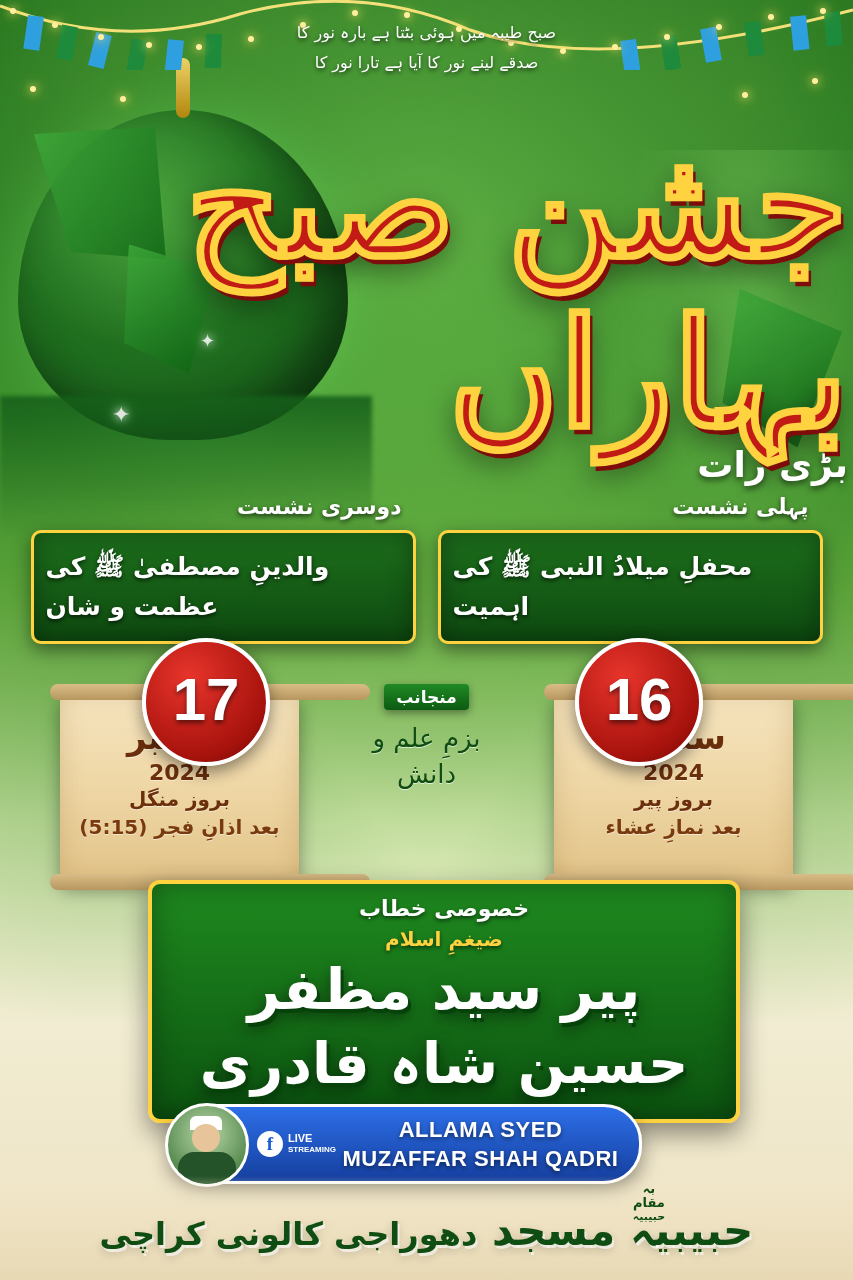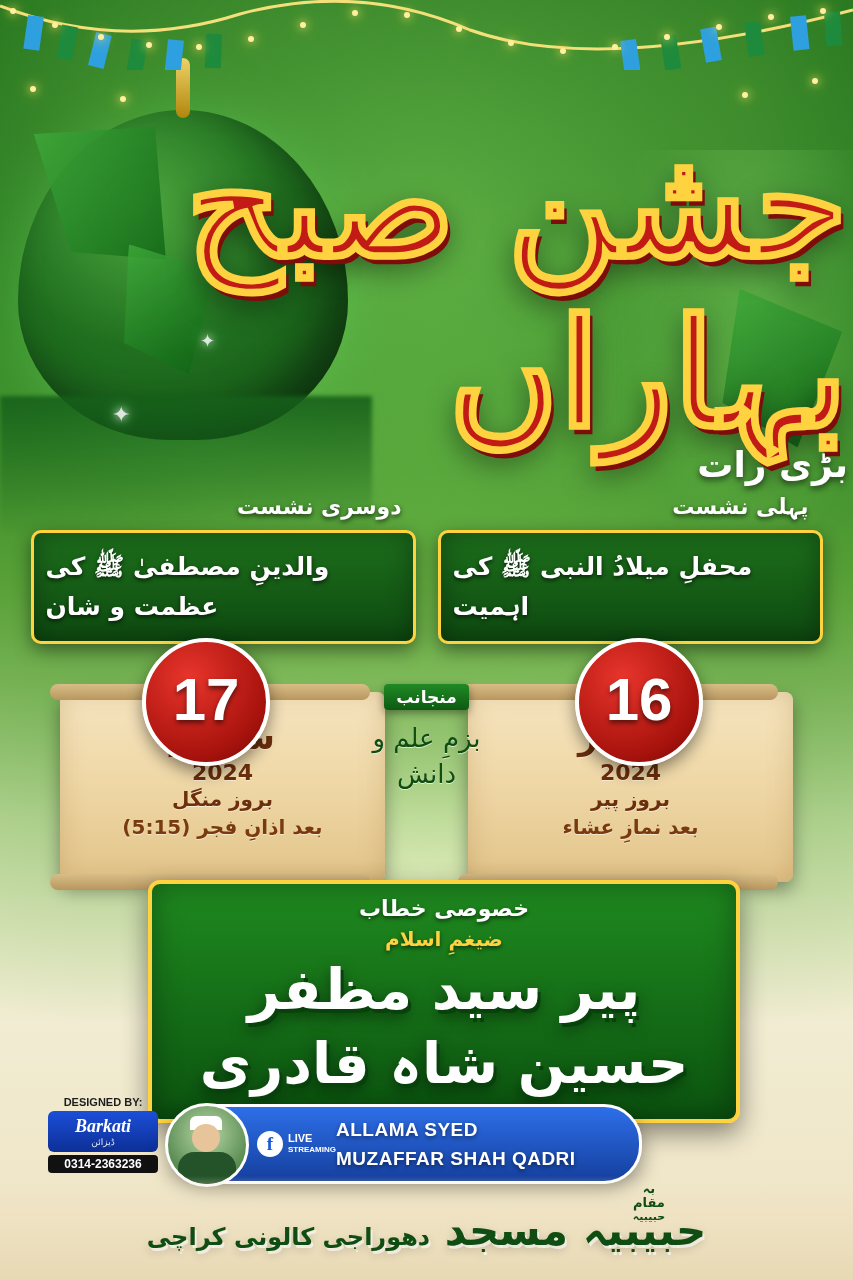--- a/index.html
+++ b/index.html
@@ -111,25 +111,24 @@
     padding:14px 12px;text-align:left;direction:rtl;
     color:#ffffff;font-family:"DejaVu Sans", sans-serif;
     font-size:25px;font-weight:bold;line-height:40px;
     text-shadow:0 2px 4px rgba(0,0,0,.7);
   }
   
   .dates{
     position:absolute;top:638px;left:0;width:853px;height:240px;
   }
   .scroll{
-    position:absolute;width:312px;height:190px;top:54px;
+    position:absolute;width:239px;height:190px;top:54px;
     background:linear-gradient(180deg,#f6e5c0 0%, #efd7a6 48%, #e2c489 100%);
     border-radius:8px;
     box-shadow:0 8px 18px rgba(0,0,0,.38), inset 0 0 26px rgba(160,120,60,.3);
-    padding-left:13px;
   }
   .scroll:before,.scroll:after{
     content:"";position:absolute;left:-10px;width:320px;height:16px;
     background:linear-gradient(180deg,#d9bd86,#b8975f);border-radius:8px;
   }
   .scroll:before{top:-8px;}
   .scroll:after{bottom:-8px;}
   .scroll.right{right:60px;}
   .scroll.left{left:60px;}
   .scroll-text{
@@ -223,40 +222,40 @@
   .fb{
     margin-left:86px;width:26px;height:26px;border-radius:50%;background:#ffffff;
     color:#1b5ad6;font-weight:bold;font-size:19px;line-height:26px;text-align:center;
     font-family:"Liberation Serif", serif;flex:none;
   }
   .live-txt{
     margin-left:5px;color:#ffffff;font-size:11px;font-weight:bold;line-height:12px;
     font-family:"Liberation Sans", sans-serif;text-align:left;flex:none;
   }
   .host-name{
-    flex:1;color:#ffffff;font-family:"Liberation Sans", sans-serif;
-    font-weight:bold;font-size:19px;line-height:29px;letter-spacing:.5px;
+    flex:1;text-align:center;color:#ffffff;font-family:"Liberation Sans", sans-serif;
+    font-weight:bold;font-size:22px;line-height:29px;letter-spacing:.5px;
     text-shadow:0 2px 4px rgba(0,0,0,.5);padding-right:14px;
   }
   
   .footer{
     position:absolute;left:0;bottom:0;width:853px;height:104px;
     background:linear-gradient(180deg,rgba(240,228,198,0) 0%, #efe3c4 35%, #e8d9b4 100%);
     text-align:center;direction:rtl;
   }
   .footer-logo{
     position:absolute;right:180px;top:6px;width:48px;text-align:center;
     color:#0f4d12;font-family:"DejaVu Sans", sans-serif;font-weight:bold;font-size:13px;line-height:14px;
   }
   .venue{
     padding-top:26px;color:#0f4d12;font-family:"DejaVu Sans", sans-serif;font-weight:bold;
     font-size:42px;line-height:58px;
     text-shadow:2px 3px 0 rgba(255,255,255,.6), 0 4px 10px rgba(0,0,0,.2);
   }
-  .venue .small{font-size:24px;}
+  .venue .small{font-size:32px;}
 </style>
 </head>
 <body>
 
 <div class="poster">
 
   <div class="mosque-right"></div>
   <div class="dome"></div>
   <div class="dome-base"></div>
   <div class="flag f1"></div>
@@ -304,20 +303,24 @@
       <div class="bulb" style="left:716px;top:24px"></div>
       <div class="bulb" style="left:768px;top:14px"></div>
       <div class="bulb" style="left:820px;top:8px"></div>
       <div class="bulb" style="left:30px;top:86px"></div>
       <div class="bulb" style="left:120px;top:96px"></div>
       <div class="bulb" style="left:742px;top:92px"></div>
       <div class="bulb" style="left:812px;top:78px"></div>
     </div>
   </div>
 
+  <div class="couplet">
+    <span>صبح طیبہ میں ہوئی بٹتا ہے بارہ نور کا</span>
+    <span>صدقے لینے نور کا آیا ہے تارا نور کا</span>
+  </div>
 
   <div class="title-wrap">
     <div class="title-main">جشن صبح بہاراں</div>
     <div class="title-sub">بڑی رات</div>
   </div>
 
   <div class="sessions">
     <div class="session">
       <div class="session-label">پہلی نشست</div>
       <div class="session-box">محفلِ میلادُ النبی ﷺ کی اہمیت</div>
@@ -354,28 +357,20 @@
       <div class="tag-text">بزمِ علم و دانش</div>
     </div>
   </div>
 
   <div class="speaker-panel">
     <div class="khitab">خصوصی خطاب</div>
     <div class="zaigham">ضیغمِ اسلام</div>
     <div class="speaker-name">پیر سید مظفر حسین شاہ قادری</div>
   </div>
 
-  <div class="designer">
-    <div class="designer-label">DESIGNED BY:</div>
-    <div class="designer-card">
-      <div class="designer-name">Barkati</div>
-      <div class="designer-sub">ڈیزائن</div>
-    </div>
-    <div class="designer-phone">0314-2363236</div>
-  </div>
 
   <div class="live-bar">
     <div class="avatar">
       <div class="cap"></div>
       <div class="face"></div>
       <div class="body"></div>
     </div>
     <div class="fb">f</div>
     <div class="live-txt">
       <div>LIVE</div>

